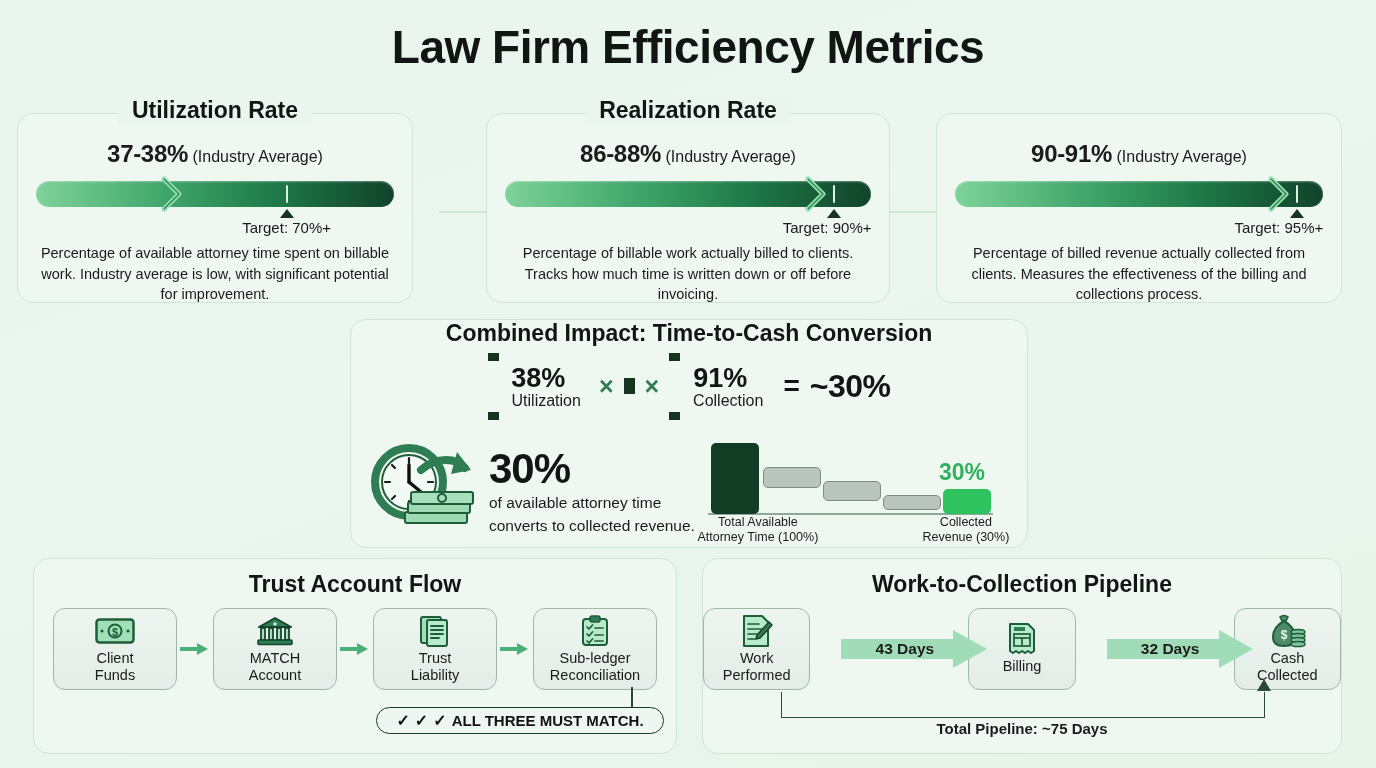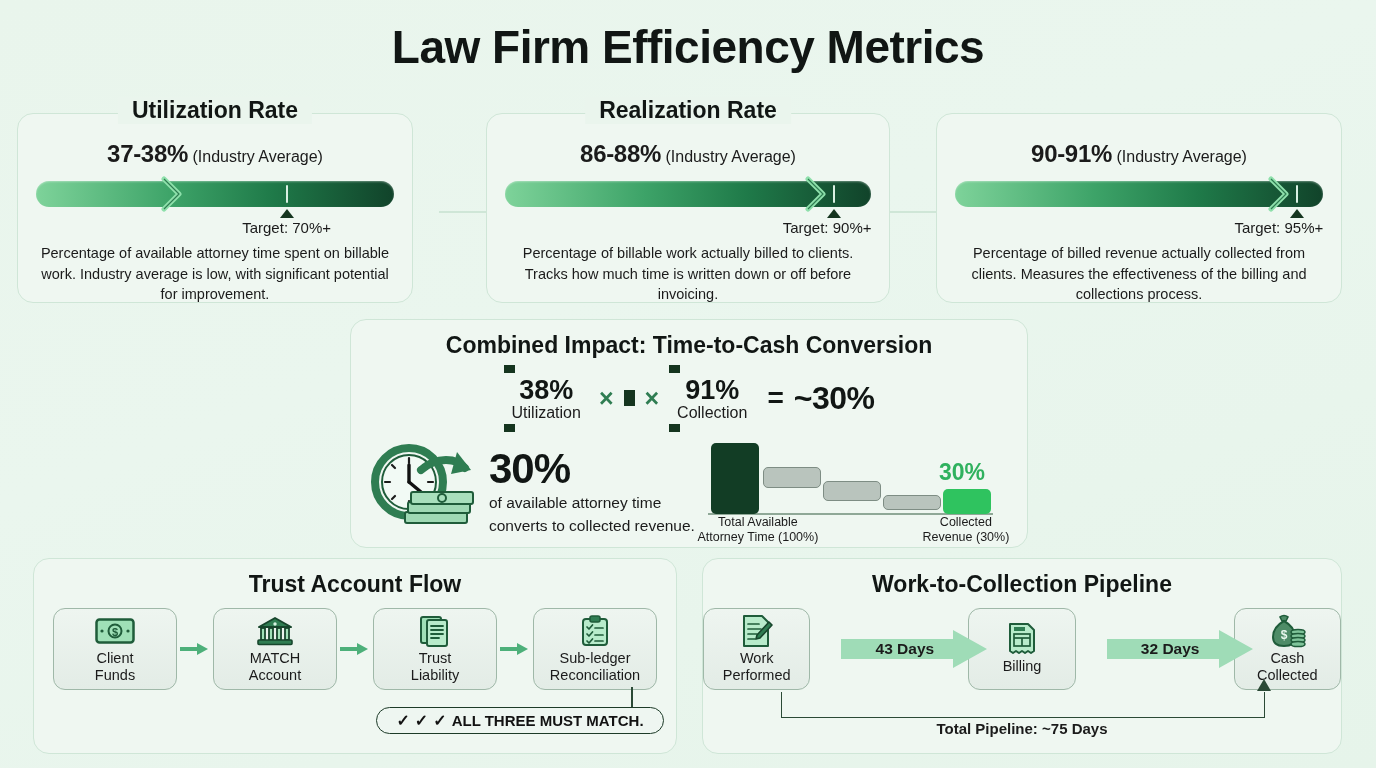--- a/index.html
+++ b/index.html
@@ -82,37 +82,37 @@
   }
   .conn-1 { left: 439px; width: 47px; }
   .conn-2 { left: 890px; width: 46px; }
 
   
   .combined-panel {
     position: absolute; left: 350px; top: 319px; width: 678px; height: 229px;
     background: #eff7f1; border: 1.5px solid #cfe6d7; border-radius: 16px;
   }
   .combined-title {
-    text-align: center; margin-top: 12px;
+    text-align: center; 
     font-size: 23px; font-weight: 700; color: #111614;
   }
   .equation {
     display: flex; align-items: center; justify-content: center;
     gap: 10px; margin-top: 6px;
   }
   .bracket-group { display: flex; align-items: stretch; flex-direction: column; }
   .brk {
     width: 11px; align-self: stretch;
     border-top: 4px solid #15351f; border-bottom: 4px solid #15351f;
   }
   .brk-l { border-left: 4px solid #15351f; }
   .brk-r { border-right: 4px solid #15351f; }
   .brk-inner { padding: 3px 8px 2px 8px; text-align: center; }
   .brk-val { font-size: 27px; font-weight: 700; color: #111614; line-height: 1.05; }
-  .brk-lbl { font-size: 16px; color: #1b1b1b; line-height: 1.1; }
+  .brk-lbl { font-size: 16px; color: #1b1b1b; line-height: 1.1; margin-left: 16px; }
   .op-times { font-size: 25px; font-weight: 700; color: #2f7d52; }
   .op-eq { font-size: 28px; font-weight: 700; color: #111614; margin-left: 2px; }
   .eq-result { font-size: 32px; font-weight: 700; color: #111614; letter-spacing: -0.5px; }
 
   
   .combined-bottom {
     position: absolute; left: 0; right: 0; top: 118px; height: 110px;
     display: flex; align-items: flex-start;
   }
   .impact-left { display: flex; align-items: center; padding-left: 14px; gap: 6px; }

